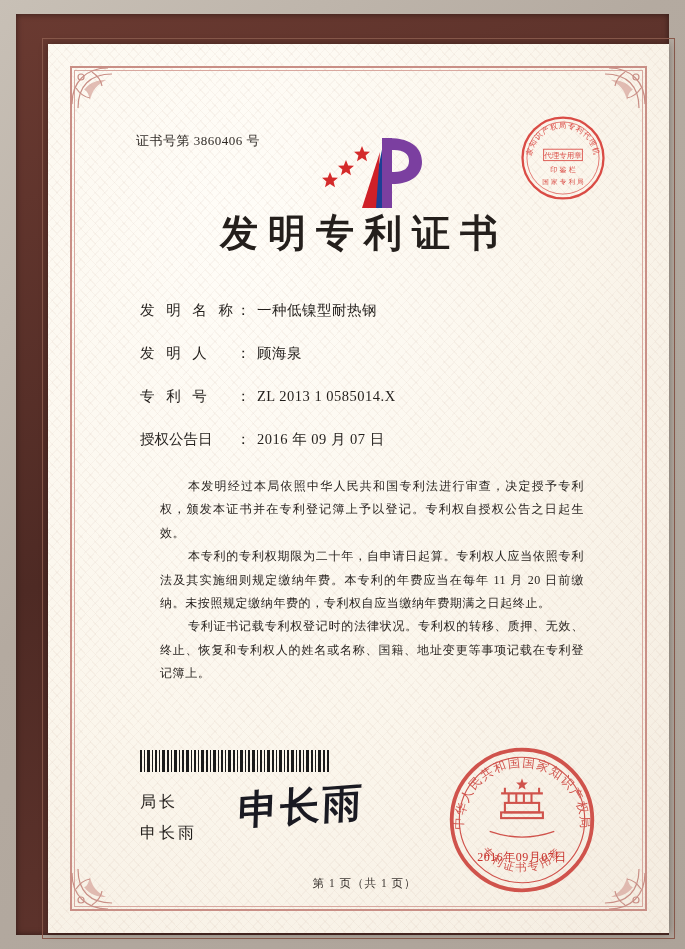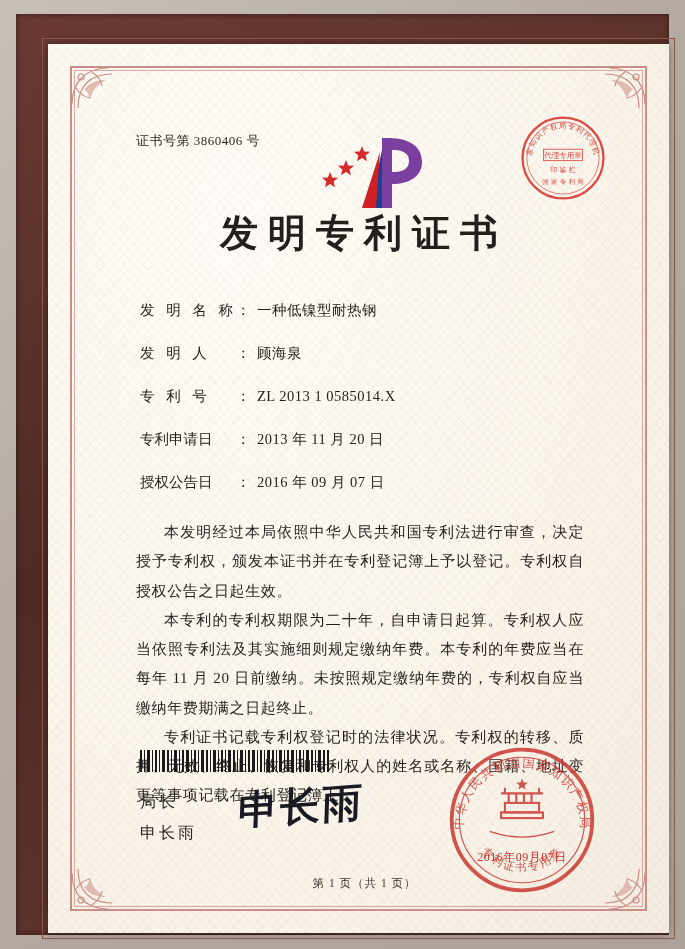--- a/index.html
+++ b/index.html
@@ -150,23 +150,23 @@
     display: inline-block;
     width: 96px;
     letter-spacing: 4px;
   }
   .field-label.wide { letter-spacing: 0px; width: 96px; }
   .field-colon { margin-right: 6px; }
   .field-value { font-family: "Liberation Serif", serif; }
 
   .body-text {
     margin-top: 26px;
-    margin-left: 32px;
+    margin-left: 56px;
     margin-right: 30px;
-    font-size: 15px;
+    font-size: 12px;
     line-height: 1.95;
     color: #241f1c;
     text-align: justify;
     letter-spacing: 0.6px;
   }
   .body-text p { margin: 0; text-indent: 28px; }
 
   
   .barcode {
     position: absolute;
@@ -324,23 +324,20 @@
           </div>
 
           <div class="field-row">
             <span class="field-label">发 明 人</span><span class="field-colon">：</span><span class="field-value">顾海泉</span>
           </div>
 
           <div class="field-row">
             <span class="field-label">专 利 号</span><span class="field-colon">：</span><span class="field-value">ZL 2013 1 0585014.X</span>
           </div>
 
-          <div class="field-row">
-            <span class="field-label wide">专利申请日</span><span class="field-colon">：</span><span class="field-value">2013 年 11 月 20 日</span>
-          </div>
 
 
           <div class="field-row">
             <span class="field-label wide">授权公告日</span><span class="field-colon">：</span><span class="field-value">2016 年 09 月 07 日</span>
           </div>
 
         </div>
 
         <div class="body-text">
           <p>本发明经过本局依照中华人民共和国专利法进行审查，决定授予专利权，颁发本证书并在专利登记簿上予以登记。专利权自授权公告之日起生效。</p>

